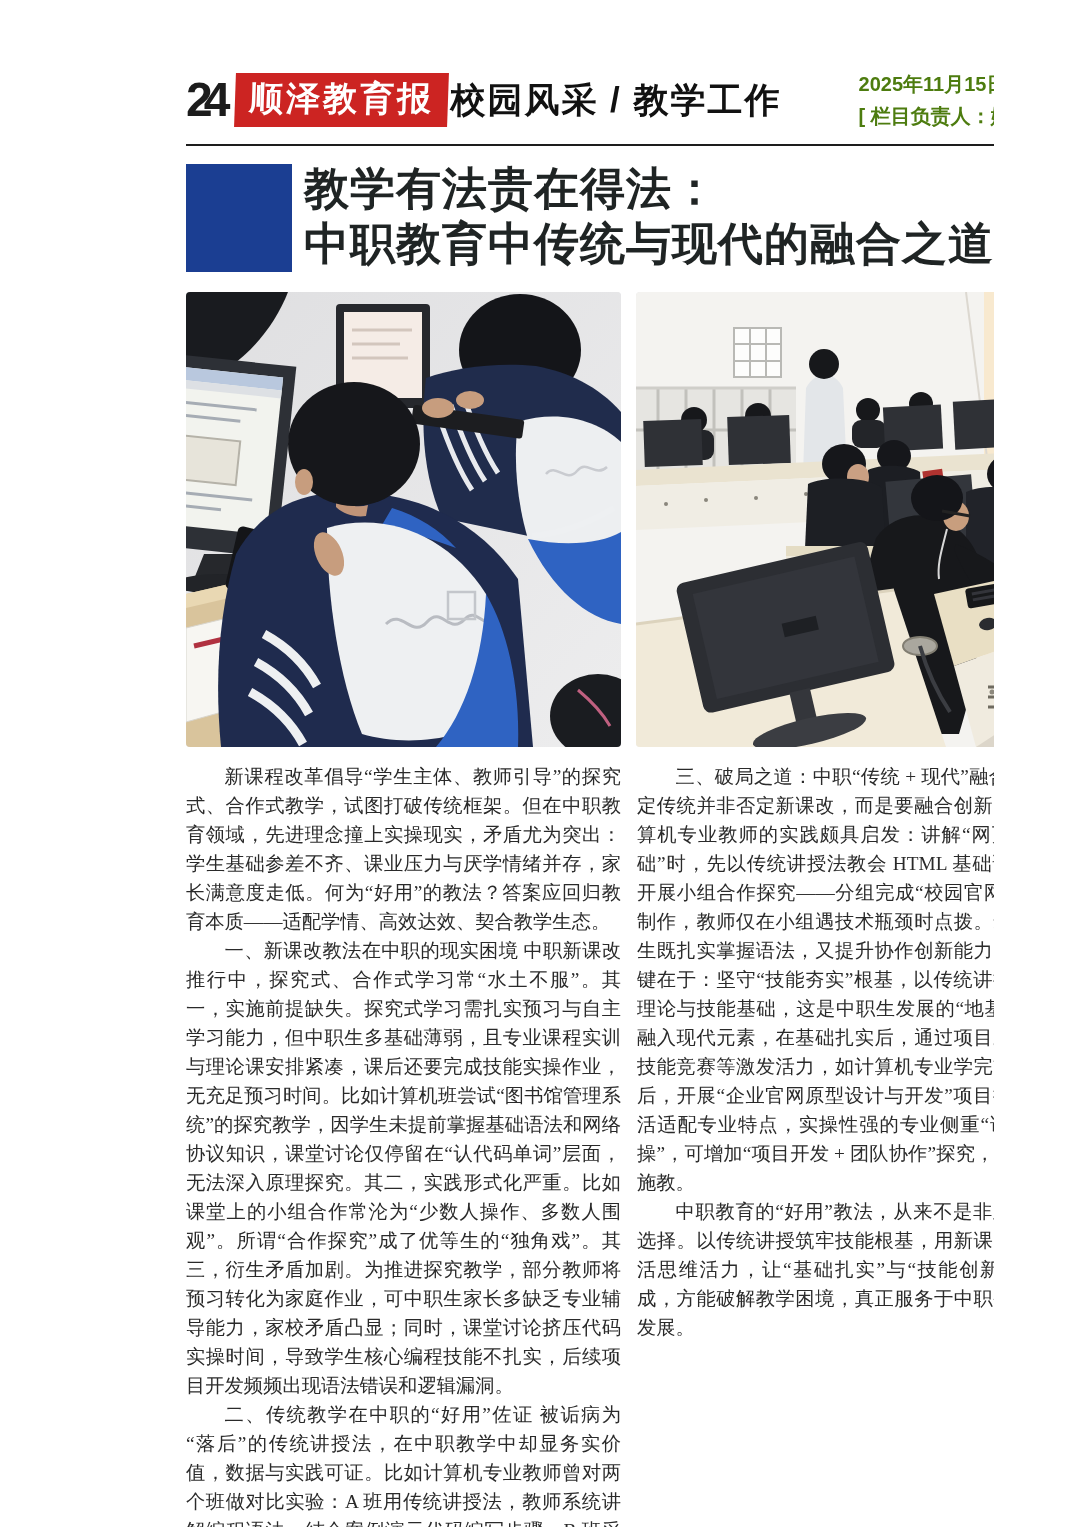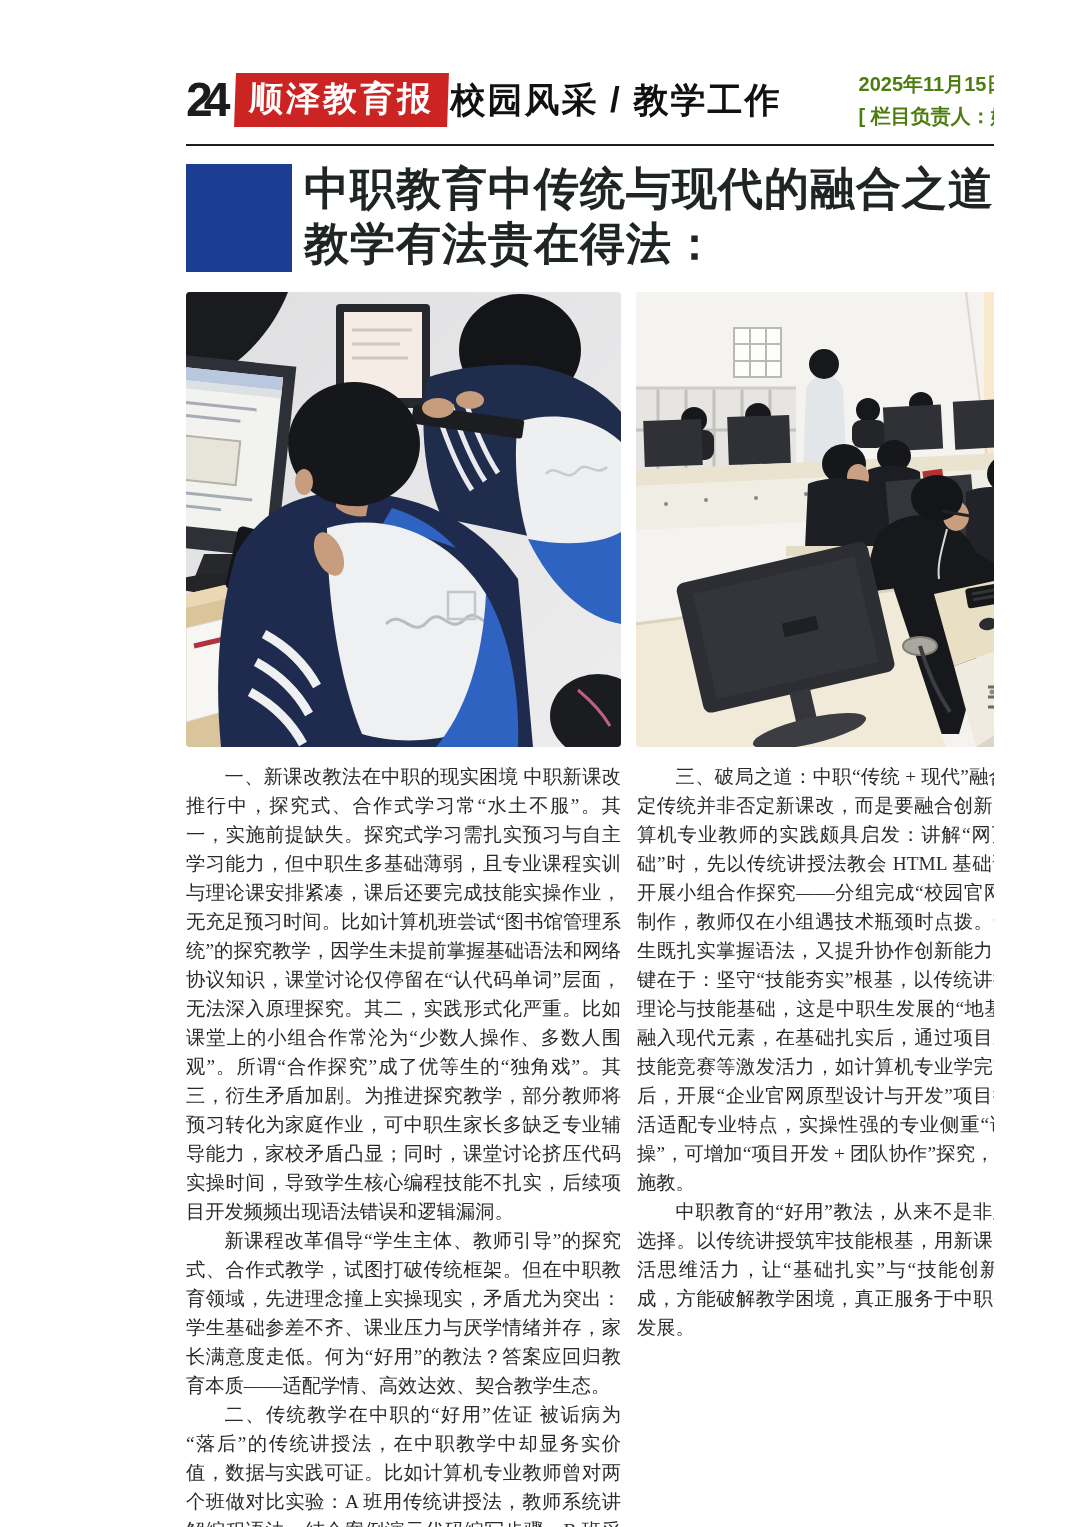--- a/index.html
+++ b/index.html
@@ -77,22 +77,22 @@
       <div class="header-right">
         <div>2025年11月15日 星期六</div>
         <div>[ 栏目负责人：姚新月 ]</div>
       </div>
     </div>
     <hr class="header-rule">
 
     <div class="headline">
       <div class="headline-box"></div>
       <div class="headline-text">
+        <div>教学有法贵在得法：</div>
         <div>中职教育中传统与现代的融合之道</div>
-        <div>教学有法贵在得法：</div>
       </div>
     </div>
 
     <div class="photos">
 
       <div class="photo" title="两名身穿蓝白校服的学生在机房电脑前操作（特写）">
         <svg width="435" height="455" viewBox="0 0 435 455">
           <defs>
             <linearGradient id="wallL" x1="0" y1="0" x2="1" y2="1">
               <stop offset="0" stop-color="#dfdfe1"></stop>
@@ -306,22 +306,22 @@
           </g>
 
           <polygon points="340,455 436,392 436,455" fill="#dcd6ca"></polygon>
           <path d="M398,455 L436,421" stroke="#9fb6c4" stroke-width="9"></path>
         </svg>
       </div>
     </div>
 
     <div class="article">
       <div class="col">
+        <p>新课程改革倡导“学生主体、教师引导”的探究式、合作式教学，试图打破传统框架。但在中职教育领域，先进理念撞上实操现实，矛盾尤为突出：学生基础参差不齐、课业压力与厌学情绪并存，家长满意度走低。何为“好用”的教法？答案应回归教育本质——适配学情、高效达效、契合教学生态。</p>
         <p>一、新课改教法在中职的现实困境 中职新课改推行中，探究式、合作式学习常“水土不服”。其一，实施前提缺失。探究式学习需扎实预习与自主学习能力，但中职生多基础薄弱，且专业课程实训与理论课安排紧凑，课后还要完成技能实操作业，无充足预习时间。比如计算机班尝试“图书馆管理系统”的探究教学，因学生未提前掌握基础语法和网络协议知识，课堂讨论仅停留在“认代码单词”层面，无法深入原理探究。其二，实践形式化严重。比如课堂上的小组合作常沦为“少数人操作、多数人围观”。所谓“合作探究”成了优等生的“独角戏”。其三，衍生矛盾加剧。为推进探究教学，部分教师将预习转化为家庭作业，可中职生家长多缺乏专业辅导能力，家校矛盾凸显；同时，课堂讨论挤压代码实操时间，导致学生核心编程技能不扎实，后续项目开发频频出现语法错误和逻辑漏洞。</p>
-        <p>新课程改革倡导“学生主体、教师引导”的探究式、合作式教学，试图打破传统框架。但在中职教育领域，先进理念撞上实操现实，矛盾尤为突出：学生基础参差不齐、课业压力与厌学情绪并存，家长满意度走低。何为“好用”的教法？答案应回归教育本质——适配学情、高效达效、契合教学生态。</p>
         <p>二、传统教学在中职的“好用”佐证 被诟病为“落后”的传统讲授法，在中职教学中却显务实价值，数据与实践可证。比如计算机专业教师曾对两个班做对比实验：A 班用传统讲授法，教师系统讲解编程语法、结合案例演示代码编写步骤；B 班采用合作探究法，小组自主钻研编程方案并展示。一学期后，A 班编程实操合格</p>
       </div>
       <div class="col">
         <p>三、破局之道：中职“传统 + 现代”融合创新 肯定传统并非否定新课改，而是要融合创新。比如计算机专业教师的实践颇具启发：讲解“网页制作基础”时，先以传统讲授法教会 HTML 基础语法，再开展小组合作探究——分组完成“校园官网简易版”制作，教师仅在小组遇技术瓶颈时点拨。最终，学生既扎实掌握语法，又提升协作创新能力。融合关键在于：坚守“技能夯实”根基，以传统讲授法筑牢理论与技能基础，这是中职生发展的“地基”；择机融入现代元素，在基础扎实后，通过项目式学习、技能竞赛等激发活力，如计算机专业学完前端基础后，开展“企业官网原型设计与开发”项目探究；灵活适配专业特点，实操性强的专业侧重“讲授 + 实操”，可增加“项目开发 + 团队协作”探究，实现因材施教。</p>
         <p>中职教育的“好用”教法，从来不是非此即彼的选择。以传统讲授筑牢技能根基，用新课改理念激活思维活力，让“基础扎实”与“技能创新”相辅相成，方能破解教学困境，真正服务于中职生的成长发展。</p>
       </div>
     </div>
 
   </div>
 </div>

